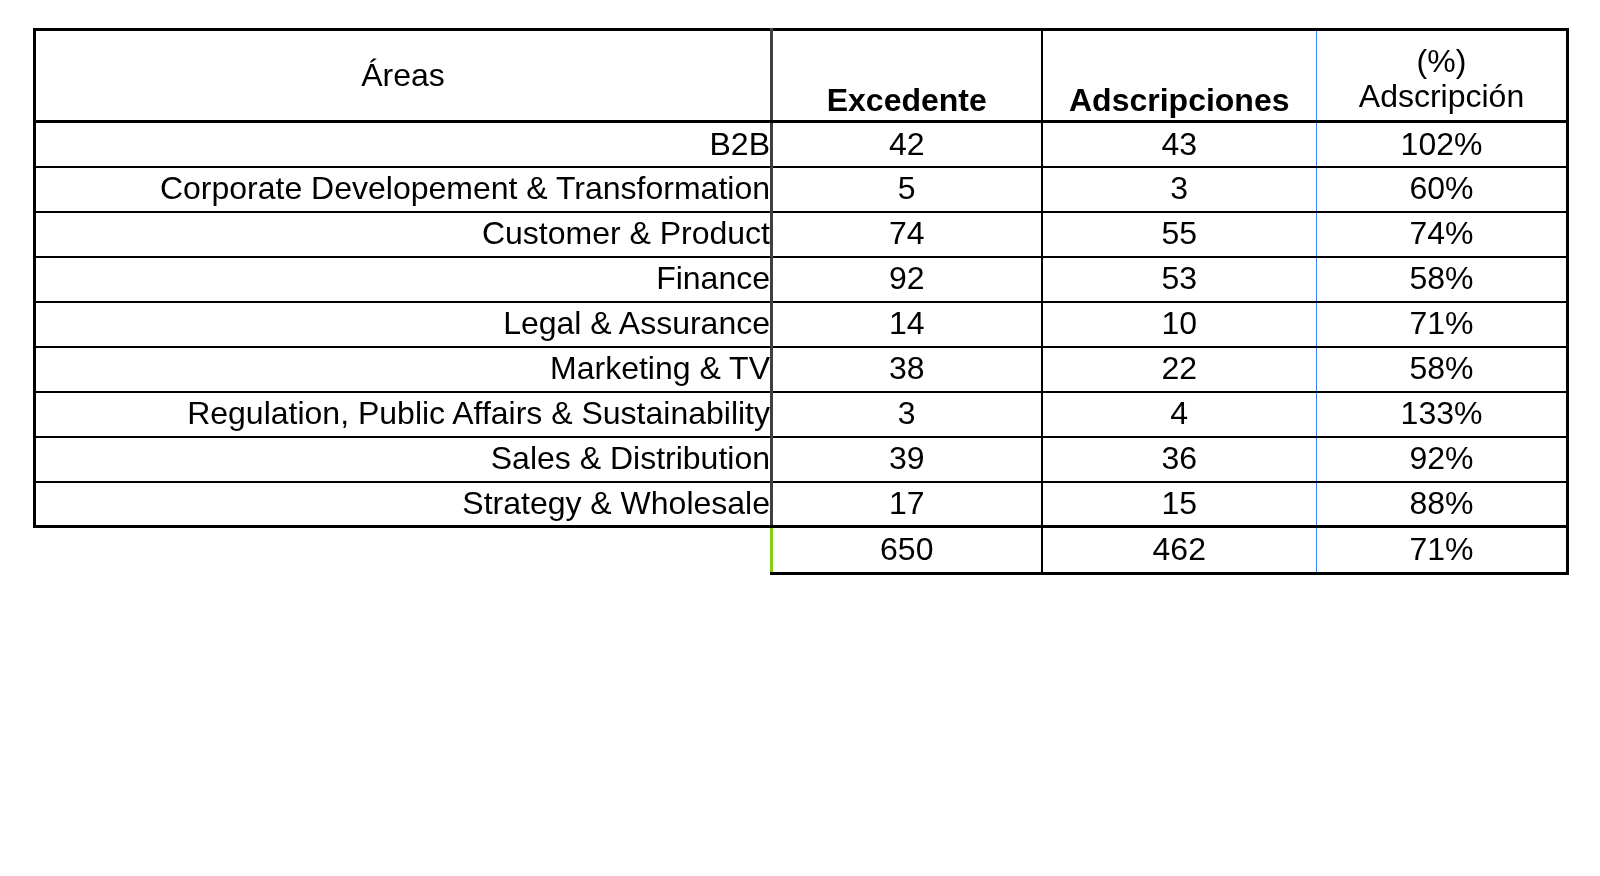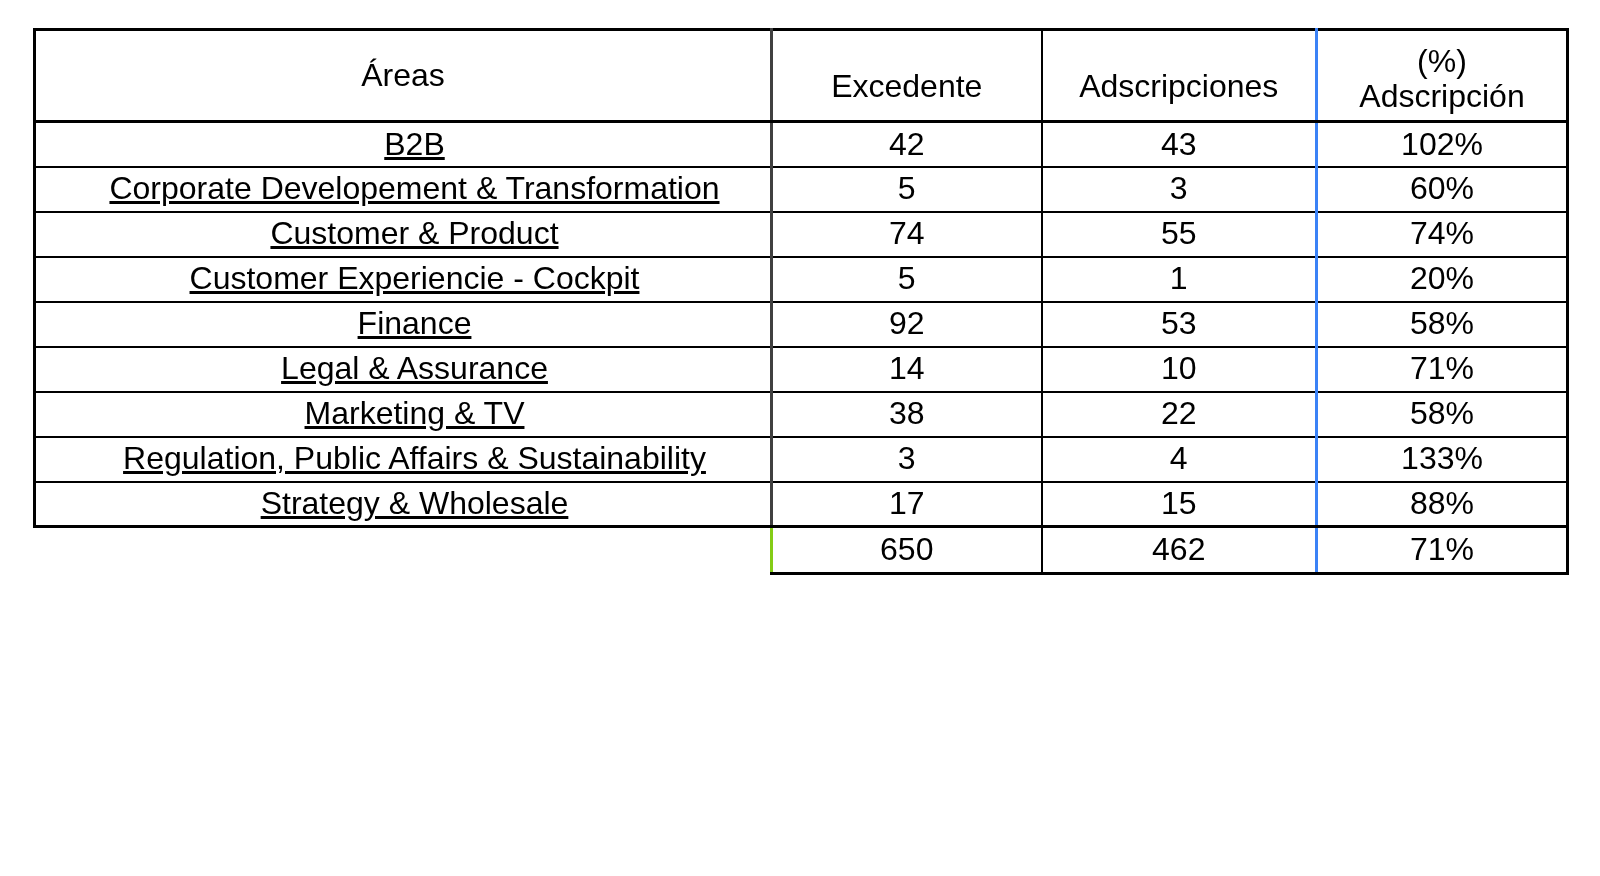--- a/index.html
+++ b/index.html
@@ -36,35 +36,35 @@
   th, td {
     font-weight: 400;
     padding: 0;
     overflow: hidden;
     white-space: nowrap;
   }
 
   
   .c-area { border-left: 3px solid #000; border-right: 3px solid #404040; }
   .c-exc  { border-right: 2px solid #000; }
-  .c-ads  { border-right: 3px solid #3b82f6; }
+  .c-ads  { border-right: 1px solid #3b82f6; }
   .c-pct  { border-right: 3px solid #000; }
 
   
   thead tr { height: 92px; }
   thead th { border-top: 3px solid #000; border-bottom: 3px solid #000; }
   thead .c-area { vertical-align: middle; text-align: center; }
-  thead .c-exc, thead .c-ads { vertical-align: bottom; text-align: center; padding-bottom: 16px; }
+  thead .c-exc, thead .c-ads { vertical-align: bottom; text-align: center; padding-bottom: 2px; font-weight: bold; }
   thead .c-pct { vertical-align: bottom; text-align: center; padding-bottom: 6px; white-space: normal; }
 
   
   tbody tr { height: 45px; }
   tbody td { border-top: 2px solid #000; border-bottom: 2px solid #000; }
   tbody tr:last-child td { border-bottom: 3px solid #000; }
-  tbody .c-area { text-align: center; padding-left: 23px; vertical-align: middle; text-decoration: underline; }
+  tbody .c-area { text-align: right; padding-left: 23px; vertical-align: middle; }
   .num { text-align: center; vertical-align: middle; }
 
   
   tfoot tr { height: 47px; }
   tfoot td { border-top: 3px solid #000; border-bottom: 3px solid #000; }
   tfoot td.spacer { border: none; }
   tfoot td.c-exc { border-left: 3px solid #84cc16; }
 </style>
 </head>
 <body>
@@ -101,26 +101,20 @@
         <td class="c-ads num">3</td>
         <td class="c-pct num">60%</td>
       </tr>
       <tr>
         <td class="c-area">Customer &amp; Product</td>
         <td class="c-exc num">74</td>
         <td class="c-ads num">55</td>
         <td class="c-pct num">74%</td>
       </tr>
       <tr>
-        <td class="c-area">Customer Experiencie - Cockpit</td>
-        <td class="c-exc num">5</td>
-        <td class="c-ads num">1</td>
-        <td class="c-pct num">20%</td>
-      </tr>
-      <tr>
         <td class="c-area">Finance</td>
         <td class="c-exc num">92</td>
         <td class="c-ads num">53</td>
         <td class="c-pct num">58%</td>
       </tr>
       <tr>
         <td class="c-area">Legal &amp; Assurance</td>
         <td class="c-exc num">14</td>
         <td class="c-ads num">10</td>
         <td class="c-pct num">71%</td>
@@ -131,20 +125,26 @@
         <td class="c-ads num">22</td>
         <td class="c-pct num">58%</td>
       </tr>
       <tr>
         <td class="c-area">Regulation, Public Affairs &amp; Sustainability</td>
         <td class="c-exc num">3</td>
         <td class="c-ads num">4</td>
         <td class="c-pct num">133%</td>
       </tr>
       <tr>
+        <td class="c-area">Sales &amp; Distribution</td>
+        <td class="c-exc num">39</td>
+        <td class="c-ads num">36</td>
+        <td class="c-pct num">92%</td>
+      </tr>
+      <tr>
         <td class="c-area">Strategy &amp; Wholesale</td>
         <td class="c-exc num">17</td>
         <td class="c-ads num">15</td>
         <td class="c-pct num">88%</td>
       </tr>
     </tbody>
     <tfoot>
       <tr>
         <td class="spacer"></td>
         <td class="c-exc num">650</td>

